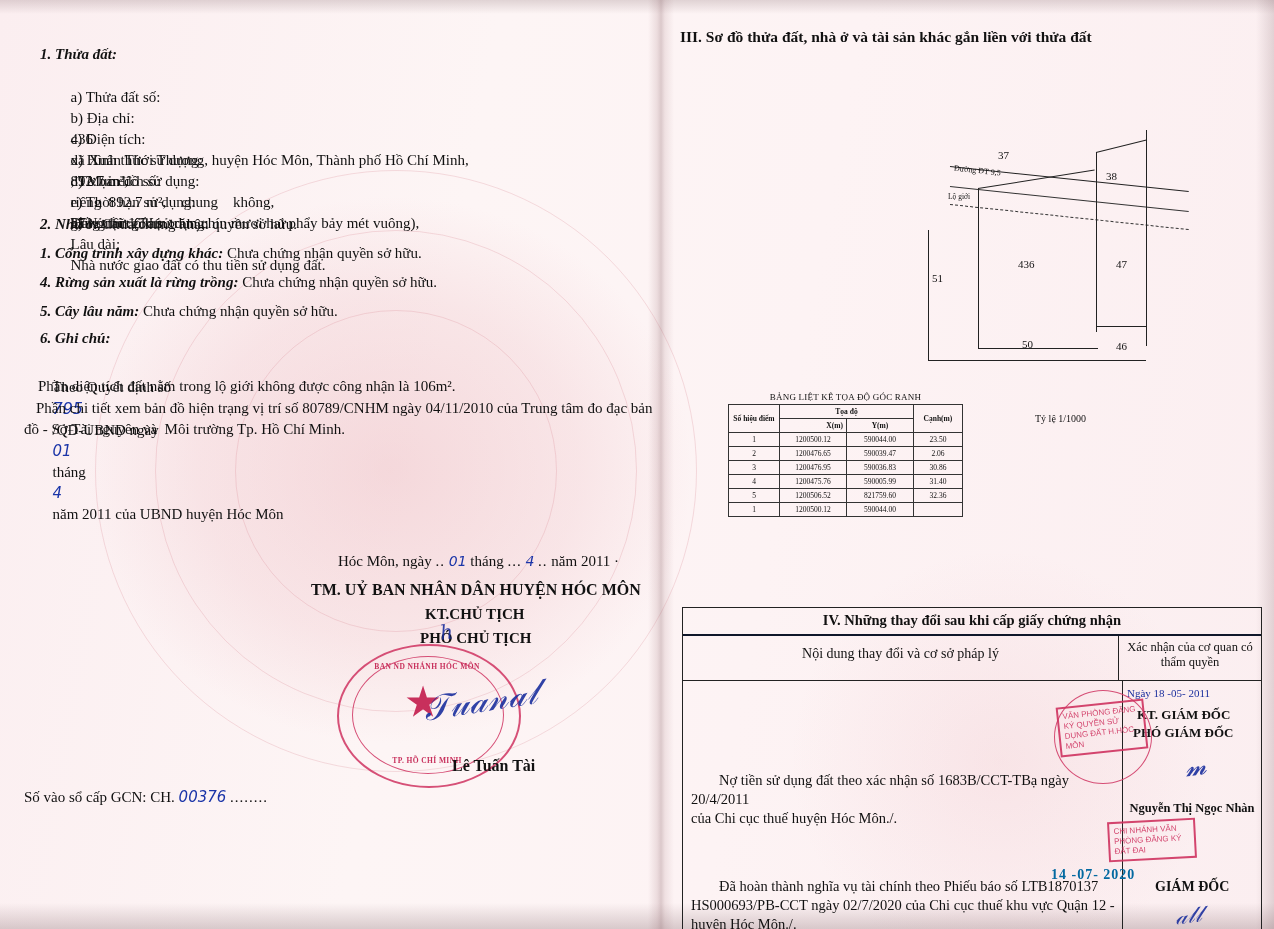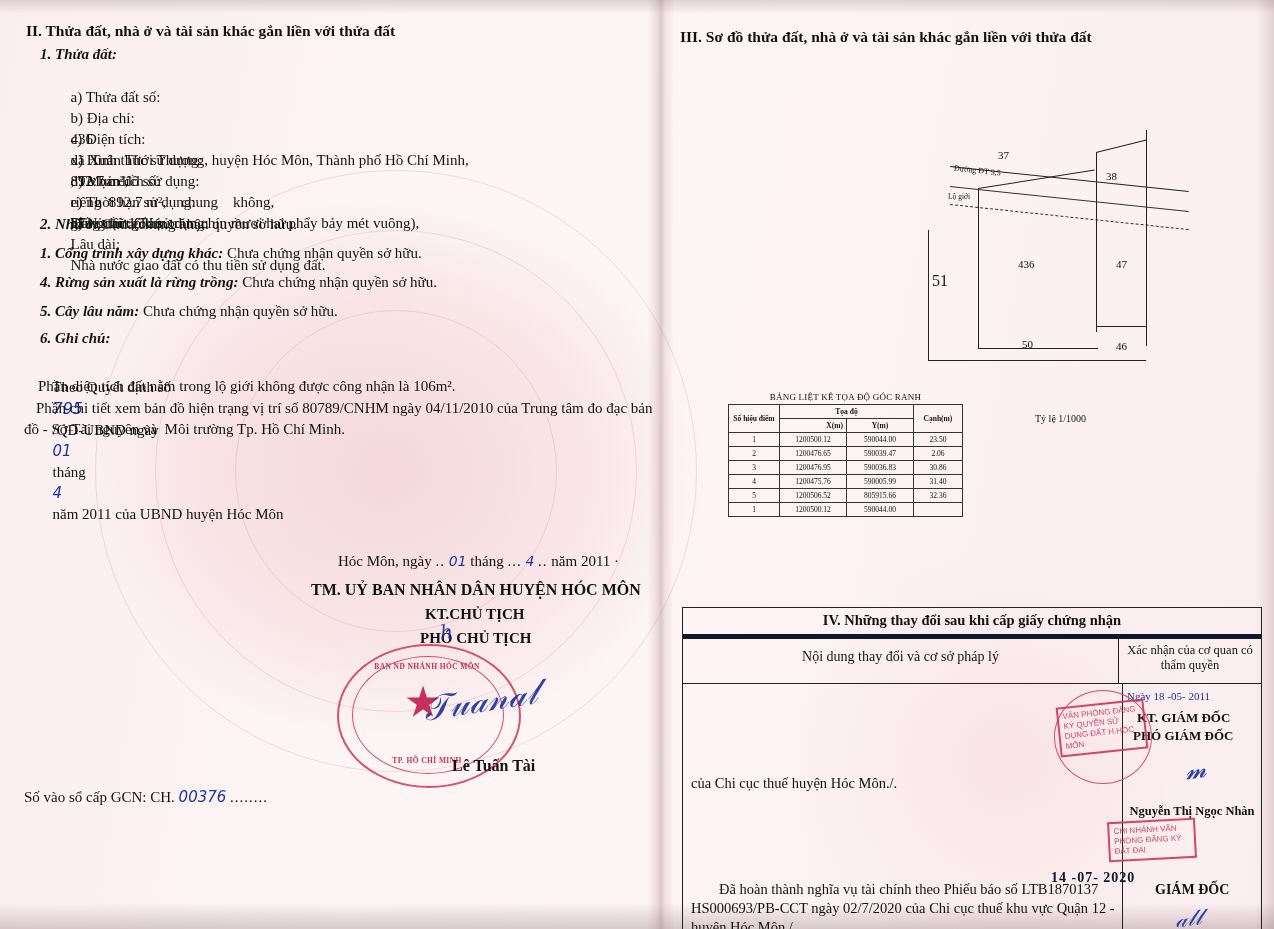--- a/index.html
+++ b/index.html
@@ -94,21 +94,21 @@
     left: 22px;
     top: 607px;
     width: 578px;
     border: 1px solid #222;
   }
   .sec4 .s4-title {
     text-align: center;
     font-weight: bold;
     font-size: 14.5px;
     padding: 4px 0 5px;
-    border-bottom: 5px solid #0f172a;
+    border-bottom: 2px solid #0f172a;
   }
   .sec4 .s4-head {
     display: flex;
     border-bottom: 1px solid #222;
     min-height: 44px;
   }
   .sec4 .s4-head .c1 {
     flex: 1;
     text-align: center;
     font-size: 14px;
@@ -169,21 +169,20 @@
   <div class="watermark-ring" style="left:95px; top:170px; width:600px; height:600px;"></div>
   <div class="watermark-ring" style="left:155px; top:230px; width:480px; height:480px;"></div>
   <div class="watermark-ring" style="left:235px; top:310px; width:320px; height:320px;"></div>
   <div class="fold"></div>
   <div class="edge-shadow-top"></div>
   <div class="edge-shadow-bottom"></div>
   <div class="edge-shadow-right"></div>
 
   <div id="left-col">
 
-    <div class="abs sec-head" style="left:26px; top:22px;">II. Thửa đất, nhà ở và tài sản khác gắn liền với thửa đất</div>
 
     <div class="abs sub-head" style="left:40px; top:46px;">1. Thửa đất:</div>
 
     <div class="abs line" style="left:48px; top:66px;">
       <span>a) Thửa đất số:</span>
       <span style="display:inline-block; width:42px;"></span>
       <span>436</span>
       <span style="display:inline-block; width:24px;"></span>
       <span>, Tờ bản đồ số:</span>
       <span style="display:inline-block; width:14px;"></span>
@@ -319,21 +318,21 @@
       <div class="map-line" style="left:-22px; top:230px; width:218px; height:1px;"></div>
 
       <div class="map-label" style="left:4px; top:36px; font-size:8px; transform:rotate(6deg);">Đường ĐT 9,5</div>
       <div class="map-label" style="left:-2px; top:62px; font-size:7.5px;">Lộ giới</div>
       <div class="map-label" style="left:68px; top:128px; font-size:11px;">436</div>
       <div class="map-label" style="left:48px; top:19px; font-size:11px;">37</div>
       <div class="map-label" style="left:156px; top:40px; font-size:11px;">38</div>
       <div class="map-label" style="left:166px; top:128px; font-size:11px;">47</div>
       <div class="map-label" style="left:166px; top:210px; font-size:11px;">46</div>
       <div class="map-label" style="left:72px; top:208px; font-size:11px;">50</div>
-      <div class="map-label" style="left:-18px; top:142px; font-size:16px;">51</div>
+      <div class="map-label" style="left:-18px; top:142px; font-size:11px;">51</div>
     </div>
 
     <div class="abs" style="left:375px; top:413px; font-size:10px;">Tỷ lệ 1/1000</div>
 
     <div class="abs" style="left:68px; top:392px;">
       <div class="coord-title">BẢNG LIỆT KÊ TỌA ĐỘ GÓC RANH</div>
       <table class="coord">
         <thead>
           <tr>
             <th rowspan="2" style="width:44px;">Số hiệu điểm</th>
@@ -366,21 +365,21 @@
           </tr>
           <tr>
             <td>4</td>
             <td>1200475.76</td>
             <td>590005.99</td>
             <td>31.40</td>
           </tr>
           <tr>
             <td>5</td>
             <td>1200506.52</td>
-            <td>805915.66</td>
+            <td>821759.60</td>
             <td>32.36</td>
           </tr>
           <tr>
             <td>1</td>
             <td>1200500.12</td>
             <td>590044.00</td>
             <td></td>
           </tr>
         </tbody>
       </table>
@@ -388,36 +387,37 @@
 
     <div class="sec4">
       <div class="s4-title">IV. Những thay đổi sau khi cấp giấy chứng nhận</div>
       <div class="s4-head">
         <div class="c1">Nội dung thay đổi và cơ sở pháp lý</div>
         <div class="c2">Xác nhận của cơ quan có thẩm quyền</div>
       </div>
       <div class="s4-body">
         <div class="c1">
           <div class="abs note-text" style="left:8px; top:90px; width:430px;">
+            <div style="text-indent:28px;">Nợ tiền sử dụng đất theo xác nhận số 1683B/CCT-TBạ ngày 20/4/2011</div>
             <div>của Chi cục thuế huyện Hóc Môn./.</div>
           </div>
           <div class="abs note-text" style="left:8px; top:196px; width:440px;">
             <div style="text-indent:28px;">Đã hoàn thành nghĩa vụ tài chính theo Phiếu báo số LTB1870137</div>
             <div>HS000693/PB-CCT ngày 02/7/2020 của Chi cục thuế khu vực Quận 12 -</div>
             <div>huyện Hóc Môn./.</div>
           </div>
           <div class="sig" style="left:100px; top:248px; font-size:22px;">✓</div>
         </div>
         <div class="c2">
           <div class="abs" style="left:4px; top:6px; font-size:11px; color:#1b2f9e;">Ngày  18 -05- 2011</div>
           <div class="abs b" style="left:14px; top:26px; font-size:13px;">KT. GIÁM ĐỐC</div>
           <div class="abs b" style="left:10px; top:44px; font-size:13px;">PHÓ GIÁM ĐỐC</div>
           <div class="sig" style="left:62px; top:72px; font-size:24px;">𝓶</div>
           <div class="abs b" style="left:0px; top:120px; width:138px; text-align:center; font-size:12.5px;">Nguyễn Thị Ngọc Nhàn</div>
-          <div class="abs b" style="left:-72px; top:186px; font-size:14px; color:#0f172a; letter-spacing:1px;">14 -07- 2020</div>
+          <div class="abs b" style="left:-72px; top:186px; font-size:14px; color:#0369a1; letter-spacing:1px;">14 -07- 2020</div>
           <div class="abs b" style="left:32px; top:198px; font-size:14px;">GIÁM ĐỐC</div>
           <div class="sig" style="left:52px; top:222px; font-size:22px;">𝒶𝓁𝓁</div>
 
         </div>
       </div>
     </div>
 
     <div class="sq-stamp" style="left:398px; top:703px; width:76px;">VĂN PHÒNG ĐĂNG KÝ QUYỀN SỬ DỤNG ĐẤT H.HÓC MÔN</div>
     <div class="sq-stamp" style="left:448px; top:820px; width:76px; transform:rotate(-3deg);">CHI NHÁNH VĂN PHÒNG ĐĂNG KÝ ĐẤT ĐAI</div>
     <div class="round-stamp" style="left:394px; top:690px; width:96px; height:92px; border-width:1.5px;"></div>

